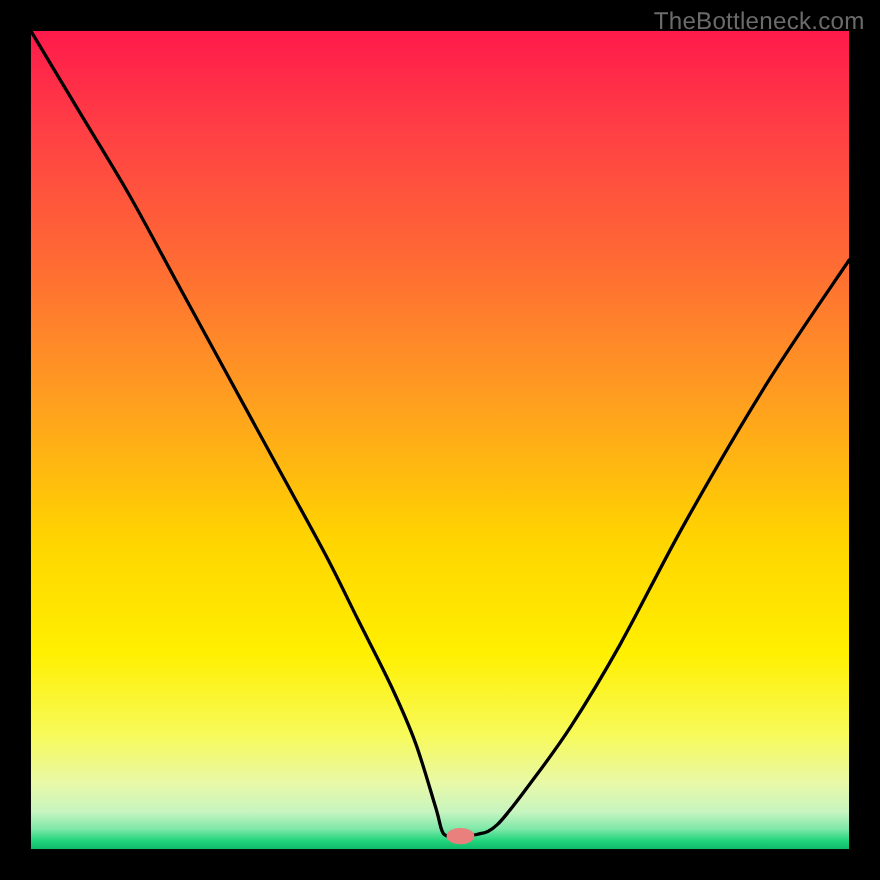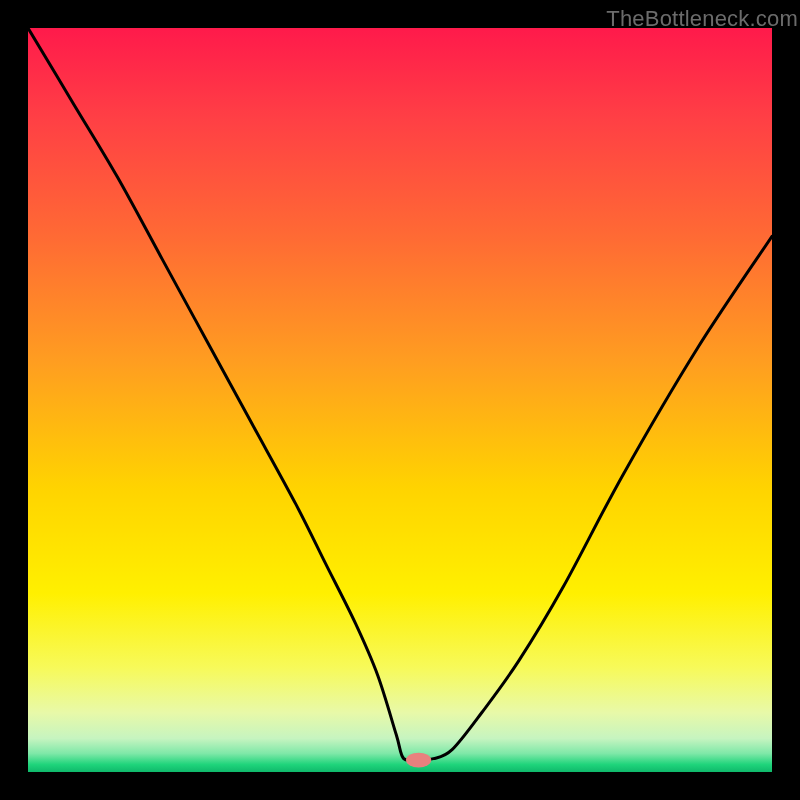--- a/index.html
+++ b/index.html
@@ -12,21 +12,21 @@
   }
   .frame {
     position: relative;
     width: 800px;
     height: 800px;
     background: #000;
   }
   .watermark {
     position: absolute;
     top: 6px;
-    right: 2px;
+    right: 14px;
     font-family: Arial, Helvetica, sans-serif;
     font-size: 22px;
     color: #6b6b6b;
     letter-spacing: 0.2px;
     user-select: none;
   }
   .plot {
     position: absolute;
     left: 28px;
     top: 28px;

